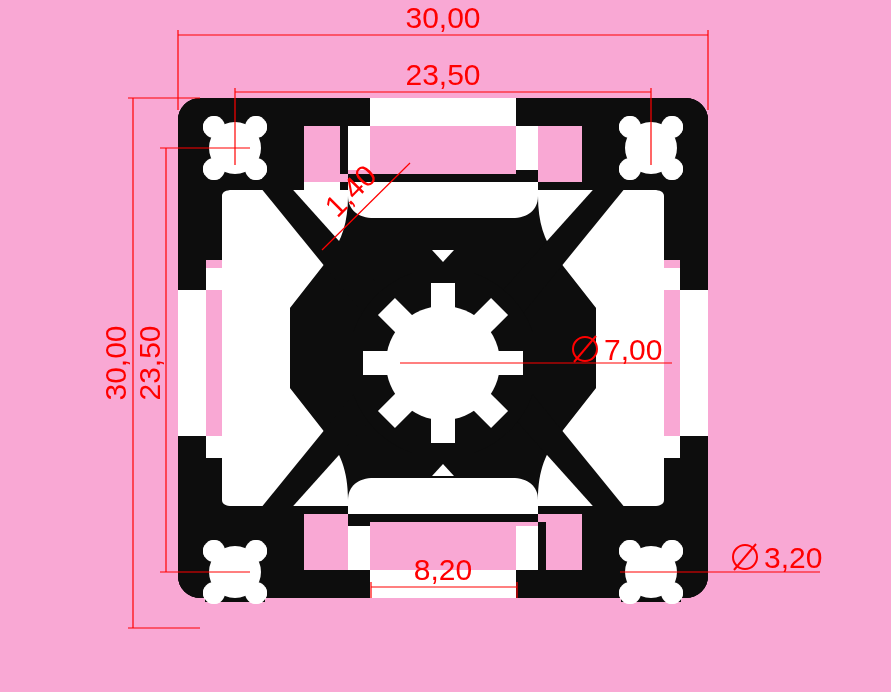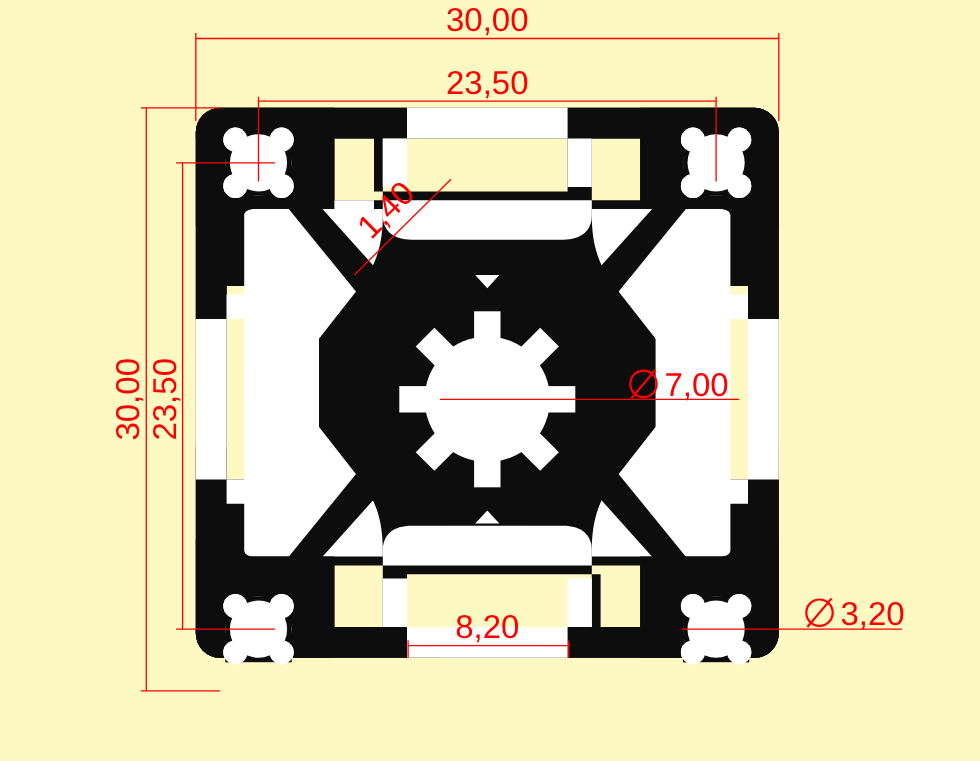--- a/index.html
+++ b/index.html
@@ -11,21 +11,21 @@
   body {
     width: 891px;
     height: 692px;
     overflow: hidden;
     font-family: "Liberation Sans", sans-serif;
   }
   #drawing-root {
     position: relative;
     width: 891px;
     height: 692px;
-    background: #fef9c3;
+    background: #f9a8d4;
   }
   svg.sheet {
     display: block;
     width: 891px;
     height: 692px;
   }
   .dim-text {
     font-family: "Liberation Sans", sans-serif;
     font-size: 30px;
     fill: #ff0000;

